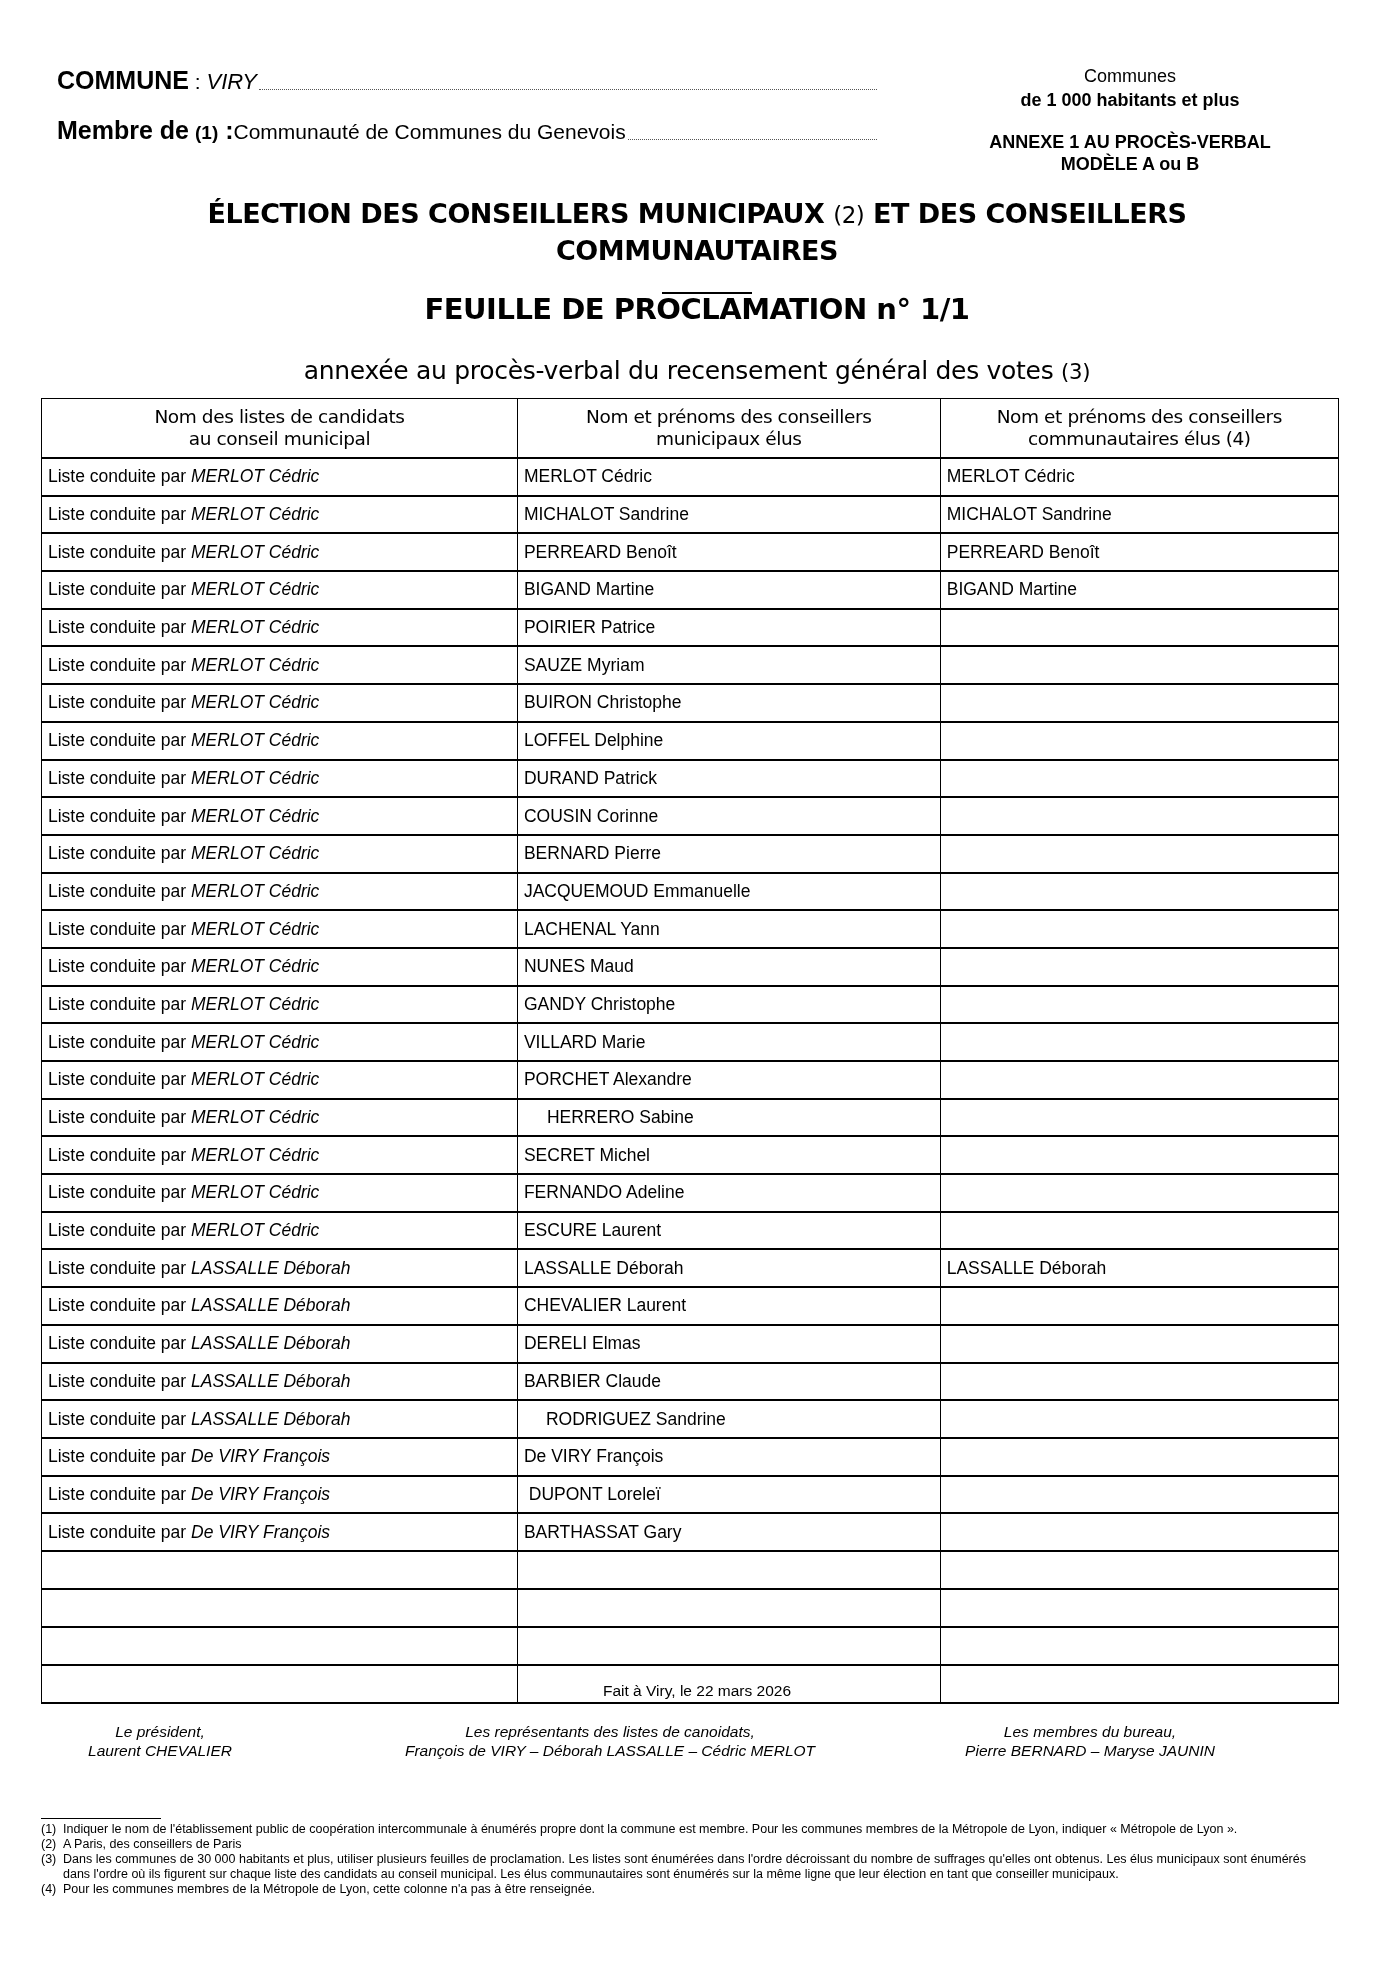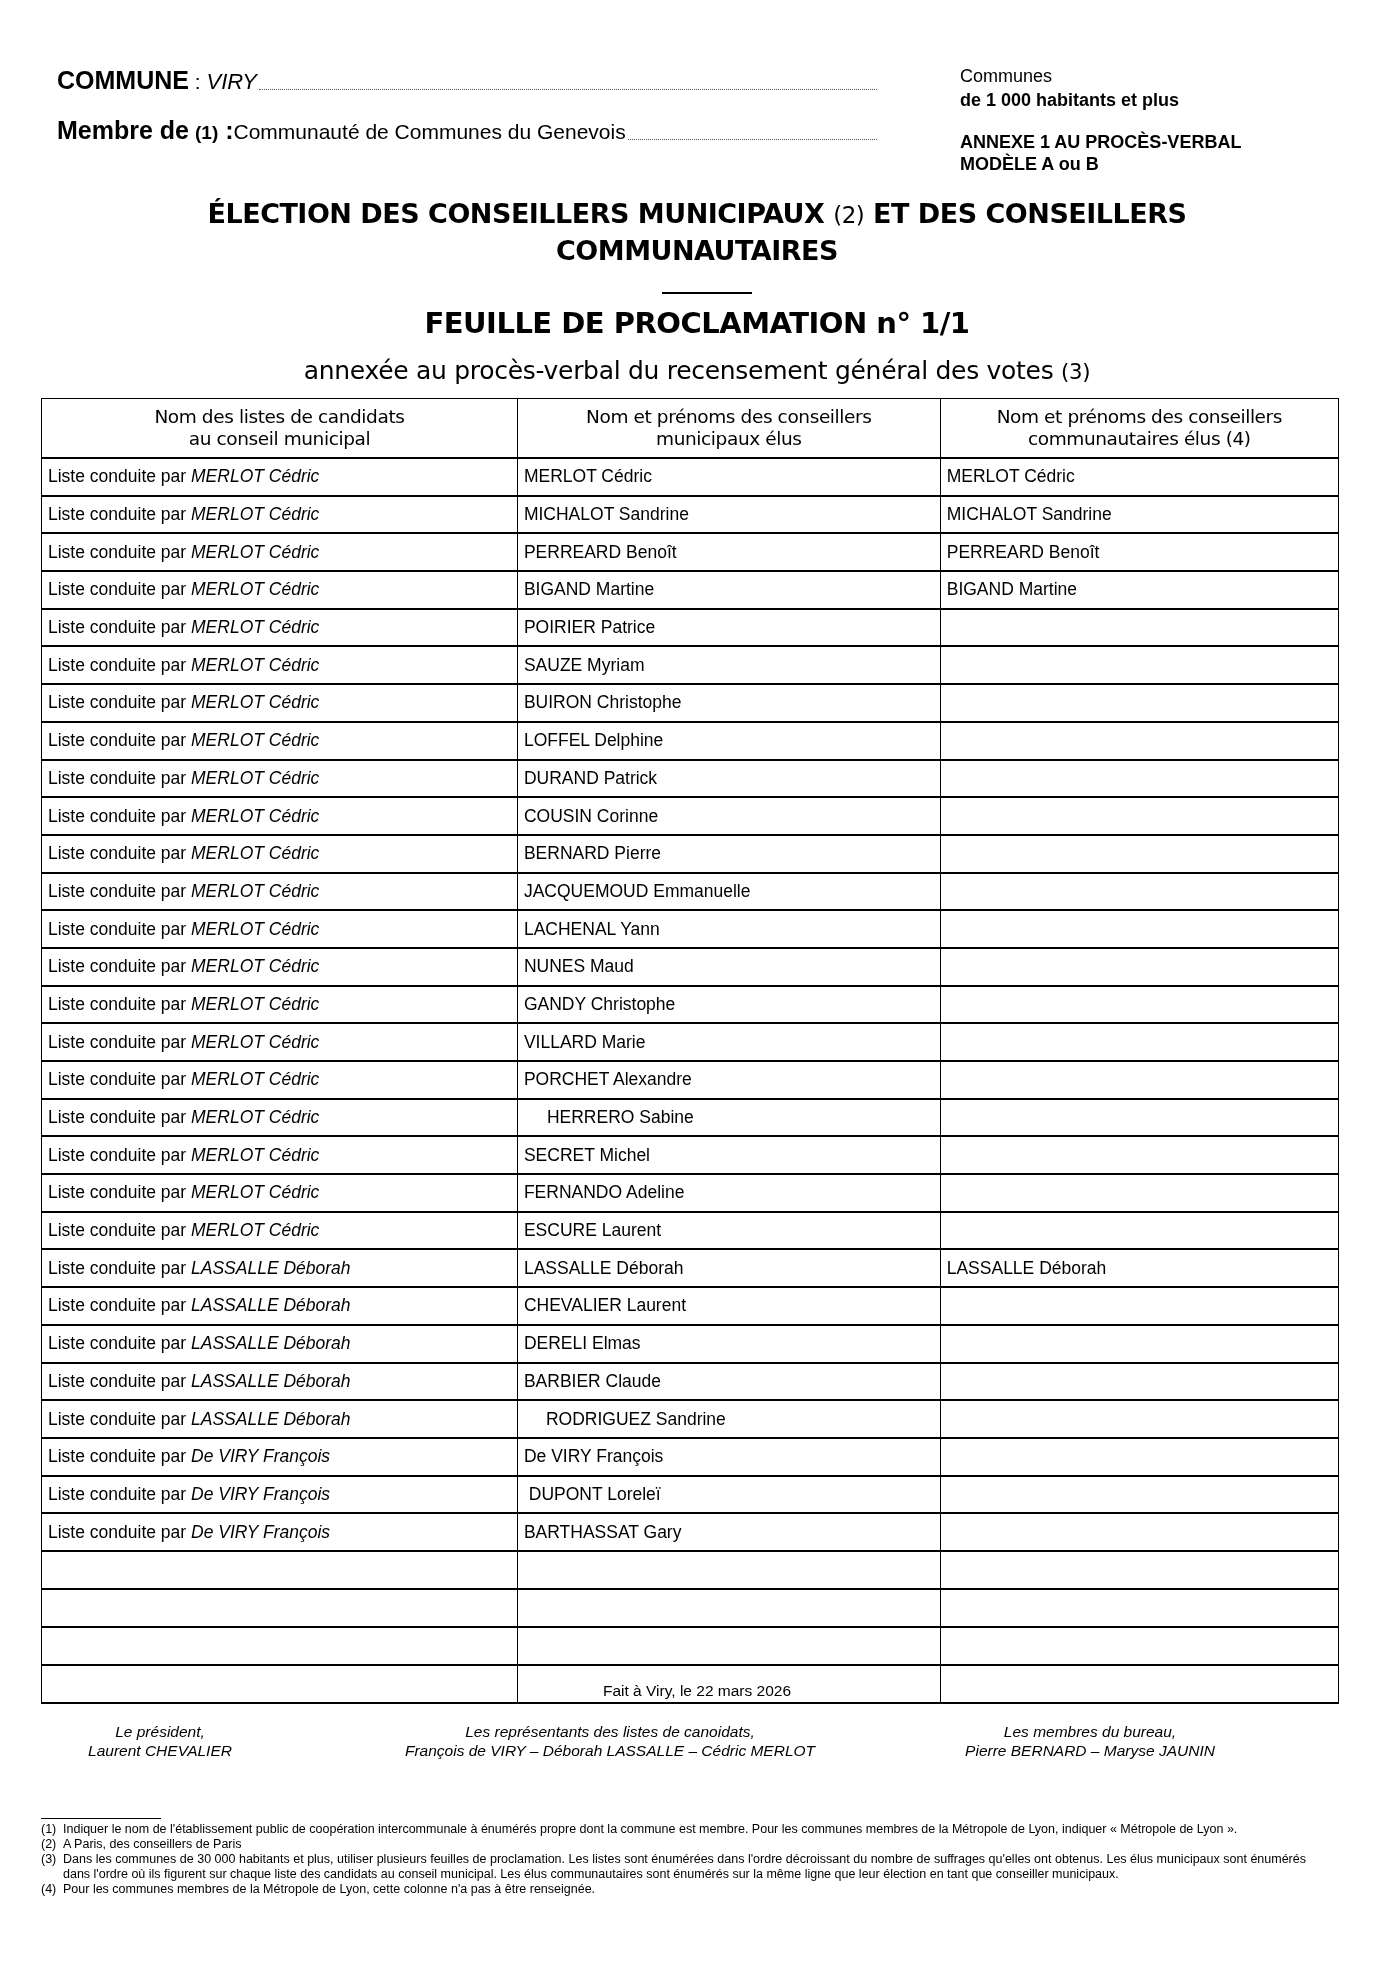--- a/index.html
+++ b/index.html
@@ -9,32 +9,32 @@
   .hdr-line { position: absolute; left: 57px; display: flex; align-items: baseline; white-space: nowrap; }
   .hdr-line .dots { border-bottom: 1px dotted #555; flex: 1; margin-left: 2px; height: 1px; align-self: flex-end; margin-bottom: 5px; }
   #commune-line { top: 66px; width: 820px; }
   #membre-line { top: 116px; width: 820px; }
   .lbl-big { font-weight: bold; font-size: 25px; }
   .lbl-small { font-weight: bold; font-size: 19px; }
   .val-italic { font-style: italic; font-size: 22px; }
   .val-normal { font-size: 21px; }
 
   
-  .hdr-right { position: absolute; left: 960px; width: 340px; }
+  .hdr-right { position: absolute; left: 960px; width: 340px; text-align: center; }
   #communes-label { top: 66px; font-size: 18px; }
   #communes-threshold { top: 90px; font-size: 18px; font-weight: bold; }
   #annexe-label { top: 132px; font-size: 18px; font-weight: bold; }
   #modele-label { top: 154px; font-size: 18px; font-weight: bold; }
 
   
   .title { position: absolute; left: 0; width: 1394px; text-align: center; font-family: "DejaVu Sans", sans-serif; }
   #main-title-1 { top: 198px; font-size: 27px; font-weight: bold; letter-spacing: -0.5px; }
   #main-title-2 { top: 235px; font-size: 27px; font-weight: bold; letter-spacing: -0.5px; }
   #title-rule { position: absolute; top: 292px; left: 662px; width: 90px; height: 2px; background: #000; }
-  #sheet-title { top: 306px; font-size: 29px; font-weight: bold; letter-spacing: -0.5px; }
+  #sheet-title { top: 292px; font-size: 29px; font-weight: bold; letter-spacing: -0.5px; }
   #subtitle { top: 356px; font-size: 25px; letter-spacing: -0.3px; }
   .fn-ref { font-size: 0.85em; }
 
   
   #results-table { position: absolute; left: 41px; top: 398px; width: 1298px; border-collapse: collapse; table-layout: fixed; }
   #results-table th, #results-table td { border: 1px solid #000; padding: 0 6px; }
   #results-table th { height: 58px; font-family: "DejaVu Sans", sans-serif; font-weight: normal; font-size: 18.5px; text-align: center; line-height: 22px; letter-spacing: -0.4px; }
   #results-table td { height: 35.7px; font-size: 17.5px; vertical-align: middle; white-space: nowrap; }
   #results-table tr.row-data td { border-top: 2px solid #000; }
   #results-table tr.row-empty td { border-top: 2px solid #000; }

